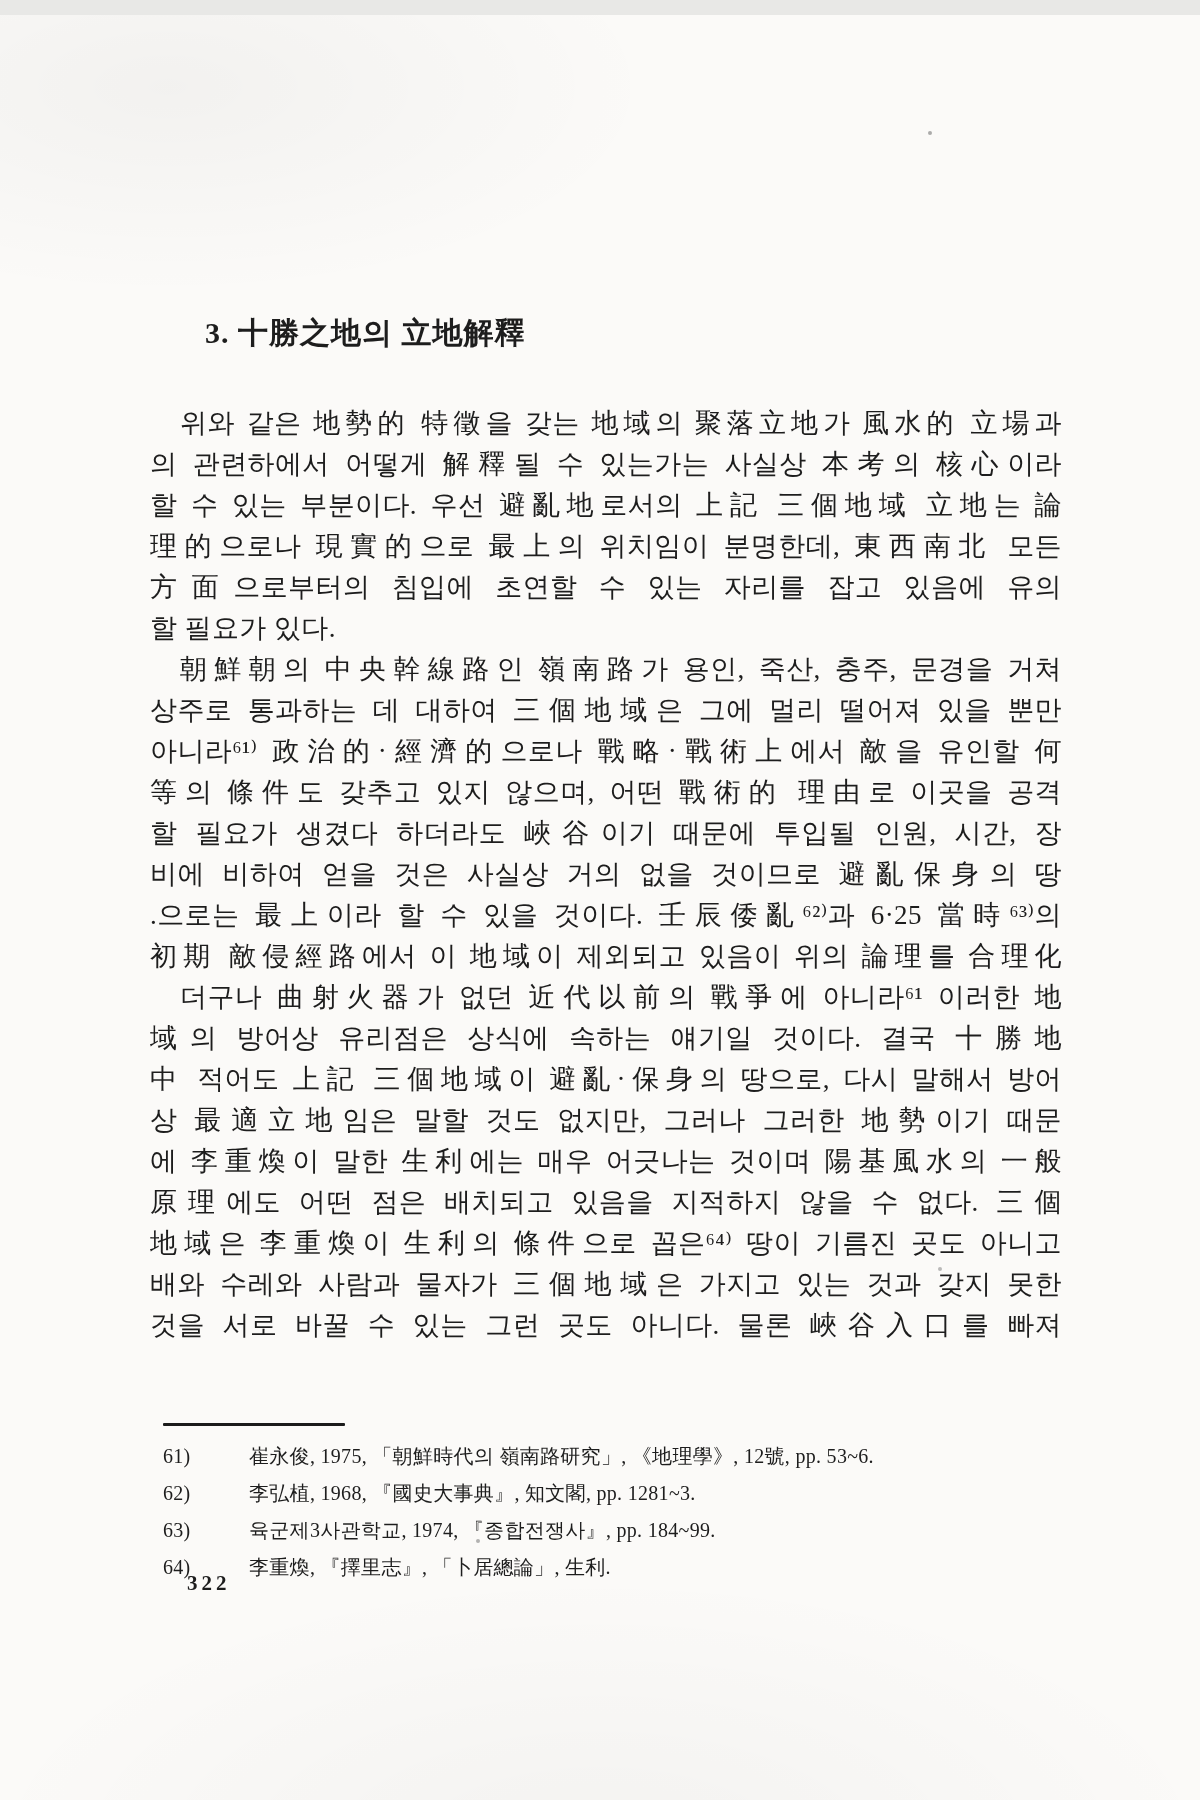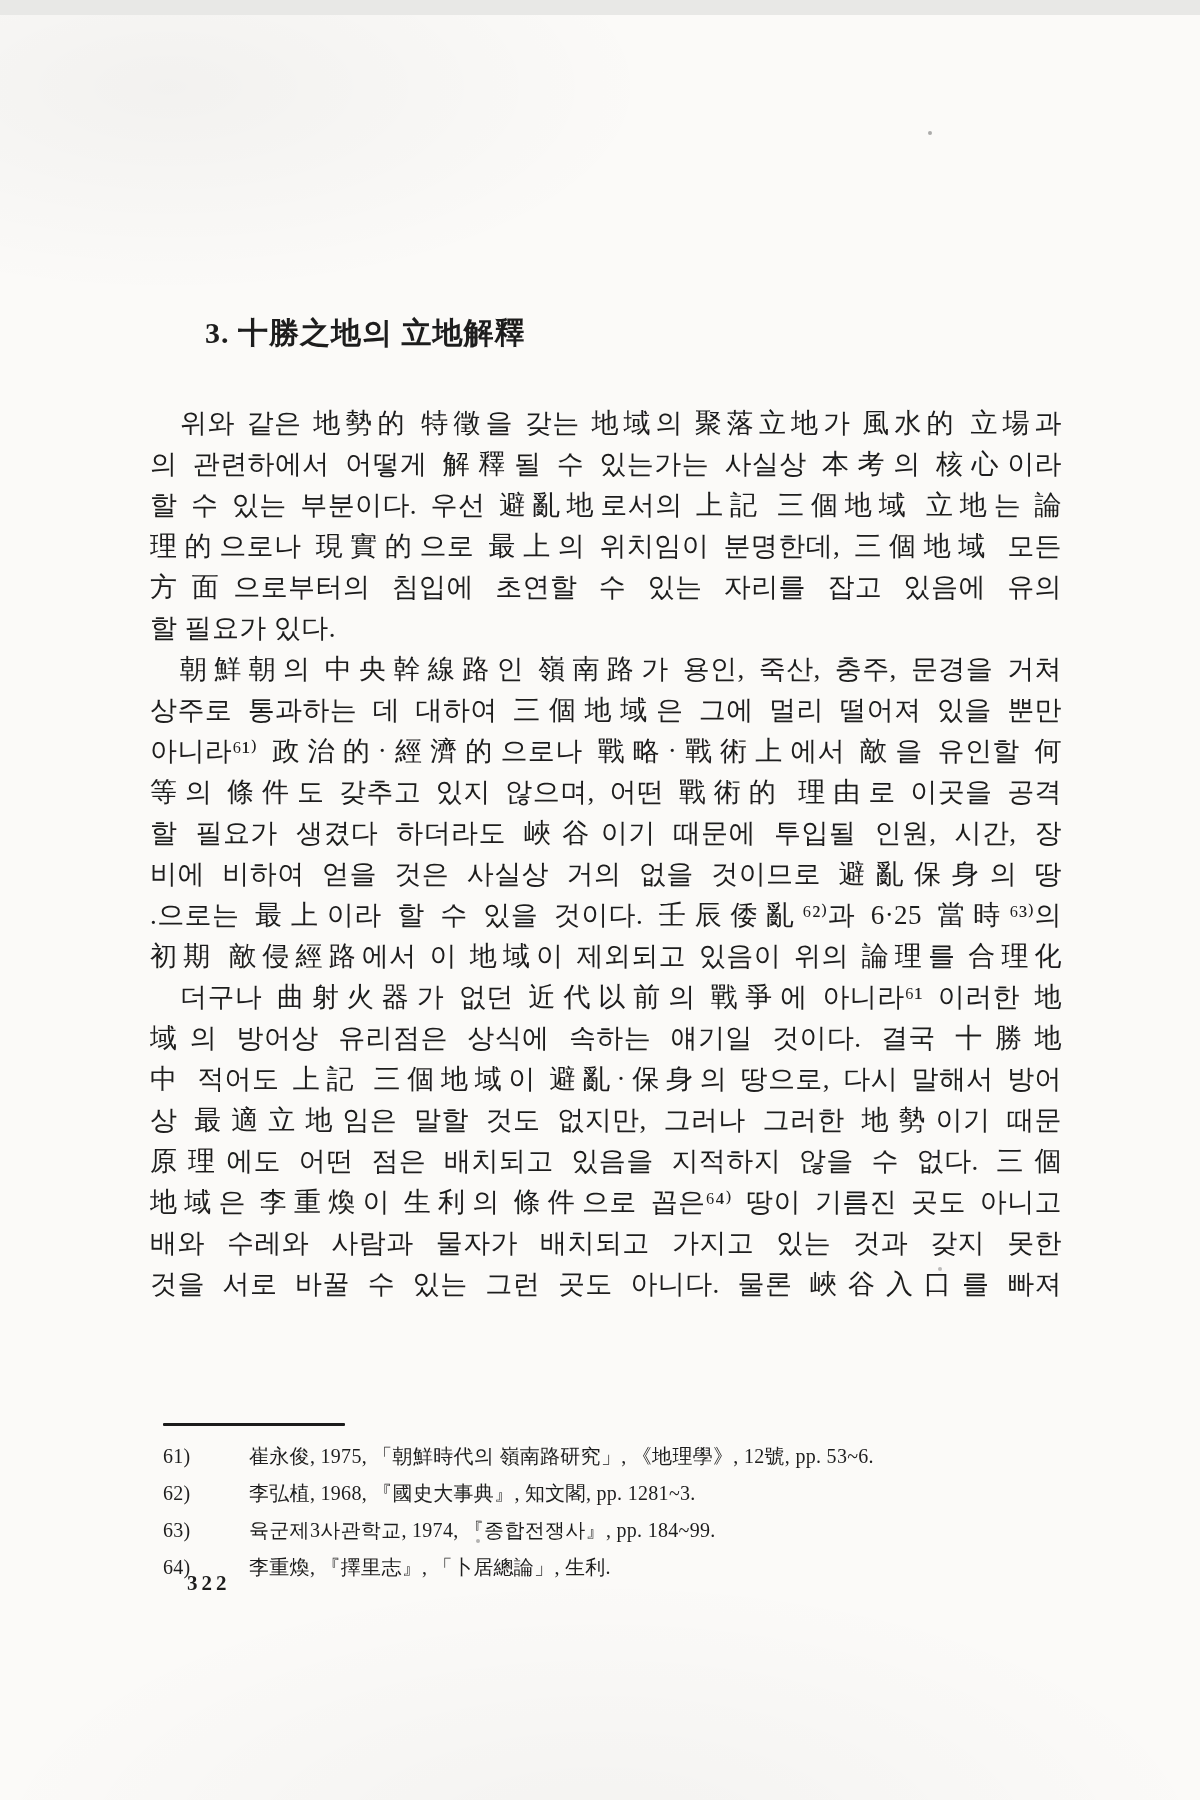--- a/index.html
+++ b/index.html
@@ -65,42 +65,43 @@
 <div class="page">
 
   <div class="content">
     <h1 class="heading">3.  十勝之地의  立地解釋</h1>
 
     <div class="body-text">
         <div class="para">
           <div class="line first">위와 같은 地勢的 特徵을 갖는 地域의 聚落立地가 風水的 立場과</div>
           <div class="line">의 관련하에서 어떻게 解釋될 수 있는가는 사실상 本考의 核心이라</div>
           <div class="line">할 수 있는 부분이다. 우선 避亂地로서의 上記 三個地域 立地는 論</div>
-          <div class="line">理的으로나 現實的으로 最上의 위치임이 분명한데, 三個地域 모든</div>
+          <div class="line">理的으로나 現實的으로 最上의 위치임이 분명한데, 東西南北 모든</div>
           <div class="line">方面으로부터의 침입에 초연할 수 있는 자리를 잡고 있음에 유의</div>
           <div class="line nojust">할 필요가 있다.</div>
         </div>
         <div class="para">
           <div class="line first">朝鮮朝의 中央幹線路인 嶺南路가 용인, 죽산, 충주, 문경을 거쳐</div>
           <div class="line">상주로 통과하는 데 대하여 三個地域은 그에 멀리 떨어져 있을 뿐만</div>
           <div class="line">아니라⁶¹⁾ 政治的·經濟的으로나 戰略·戰術上에서 敵을 유인할 何</div>
           <div class="line">等의 條件도 갖추고 있지 않으며, 어떤 戰術的 理由로 이곳을 공격</div>
           <div class="line">할 필요가 생겼다 하더라도 峽谷이기 때문에 투입될 인원, 시간, 장</div>
           <div class="line">비에 비하여 얻을 것은 사실상 거의 없을 것이므로 避亂保身의 땅</div>
           <div class="line">.으로는 最上이라 할 수 있을 것이다. 壬辰倭亂⁶²⁾과 6·25 當時⁶³⁾의</div>
           <div class="line">初期 敵侵經路에서 이 地域이 제외되고 있음이 위의 論理를 合理化</div>
         </div>
         <div class="para">
           <div class="line first">더구나 曲射火器가 없던 近代以前의 戰爭에 아니라⁶¹ 이러한 地</div>
           <div class="line">域의 방어상 유리점은 상식에 속하는 얘기일 것이다. 결국 十勝地</div>
           <div class="line">中 적어도 上記 三個地域이 避亂·保身의 땅으로, 다시 말해서 방어</div>
           <div class="line">상 最適立地임은 말할 것도 없지만, 그러나 그러한 地勢이기 때문</div>
+          <div class="line">에 李重煥이 말한 生利에는 매우 어긋나는 것이며 陽基風水의 一般</div>
           <div class="line">原理에도 어떤 점은 배치되고 있음을 지적하지 않을 수 없다. 三個</div>
           <div class="line">地域은 李重煥이 生利의 條件으로 꼽은⁶⁴⁾ 땅이 기름진 곳도 아니고</div>
-          <div class="line">배와 수레와 사람과 물자가 배치되고 가지고 있는 것과 갖지 못한</div>
+          <div class="line">배와 수레와 사람과 물자가 三個地域은 가지고 있는 것과 갖지 못한</div>
           <div class="line">것을 서로 바꿀 수 있는 그런 곳도 아니다. 물론 峽谷入口를 빠져</div>
         </div>
       </div>
   </div>
 
   <div class="footnotes">
     <div class="fn-rule"></div>
     <div>
         <div class="footnote">
           <span class="fn-label">61)</span>

